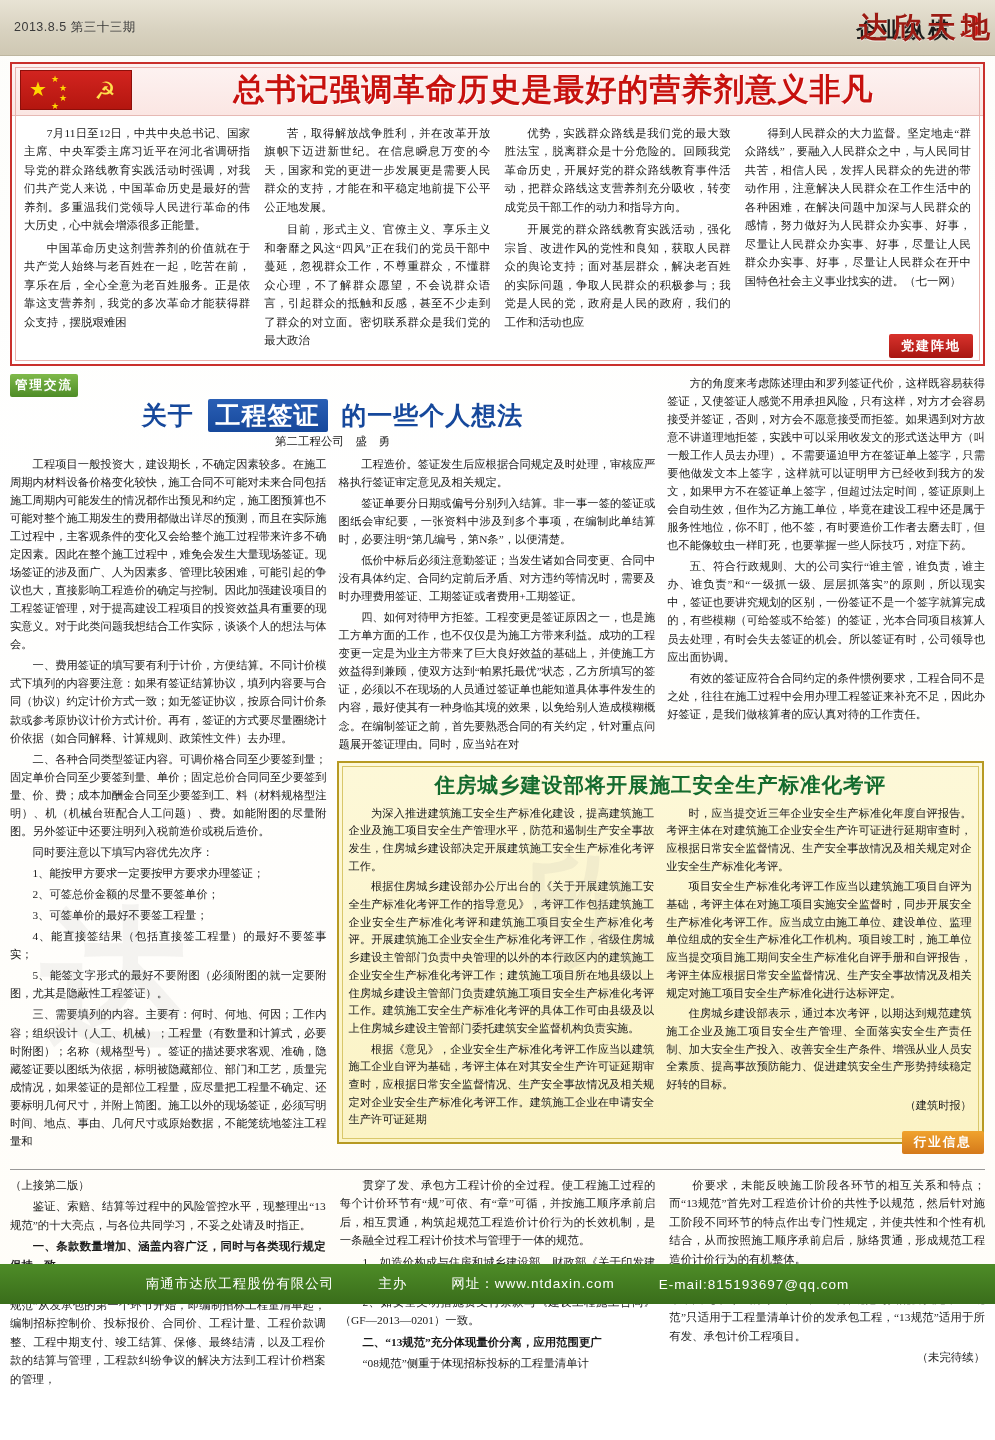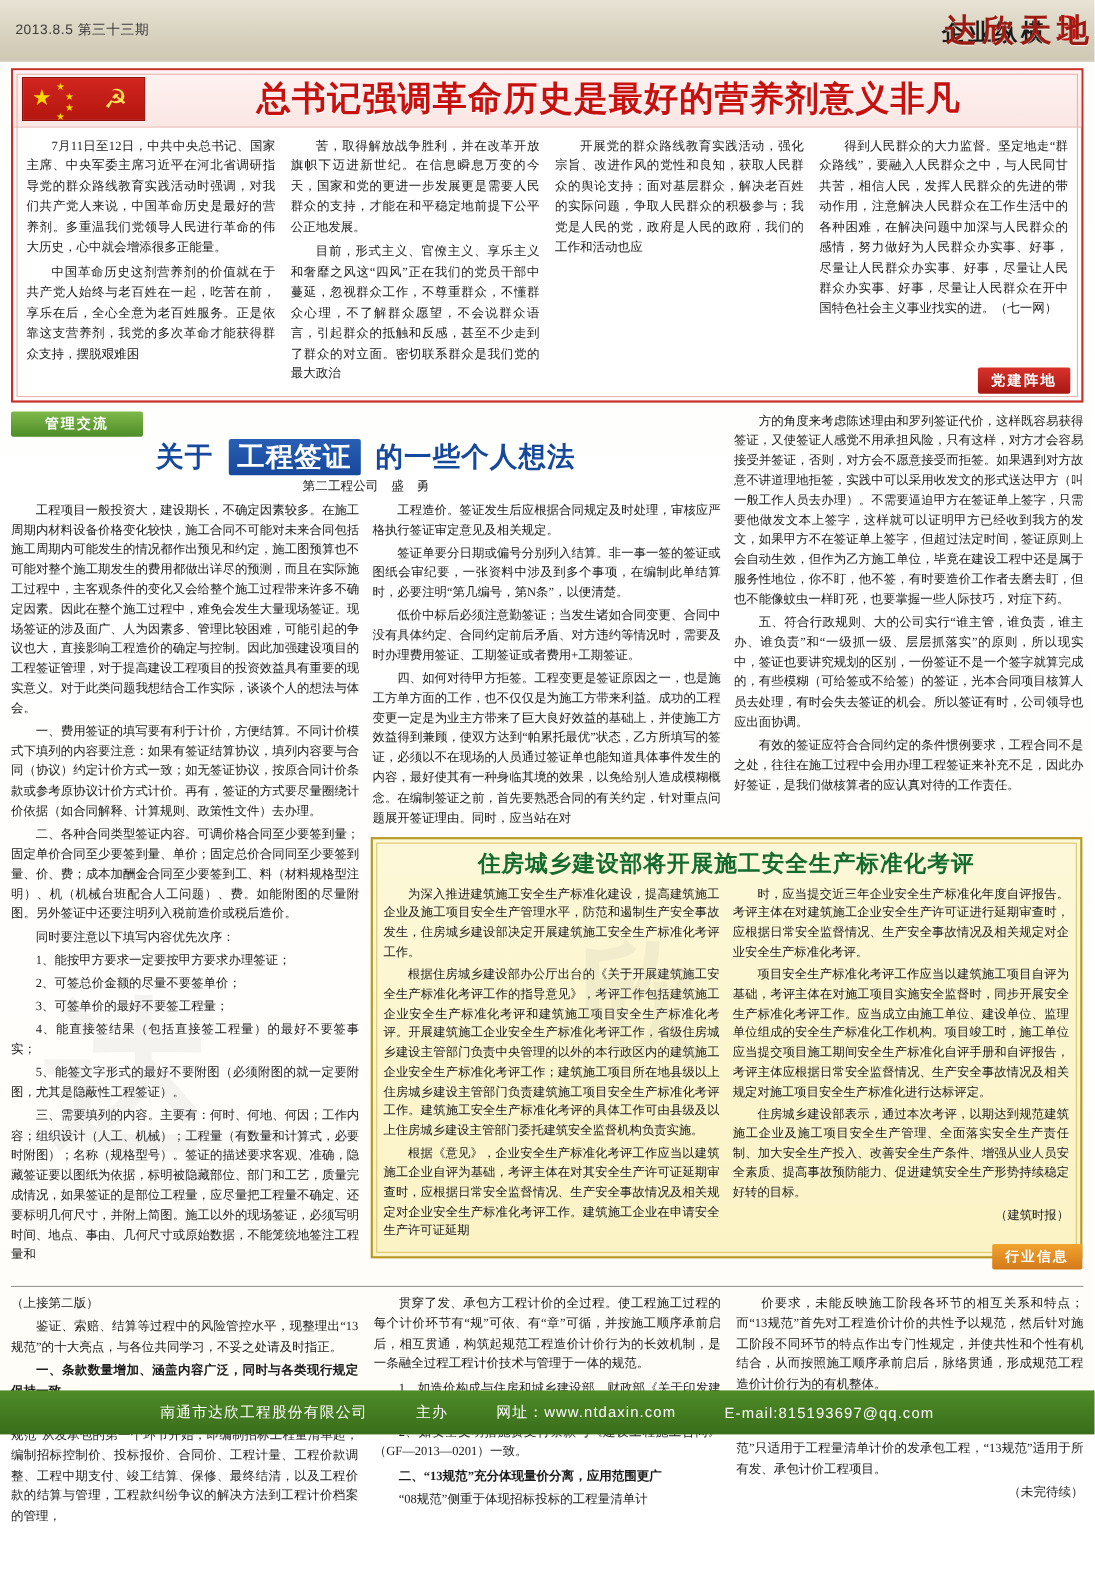--- a/index.html
+++ b/index.html
@@ -119,21 +119,21 @@
   
   .mid {
     margin: 8px 10px 0 10px;
     display: flex; gap: 12px;
     position: relative;
   }
   .tag-green {
     display:inline-block;
     background: linear-gradient(180deg,#7fb94a,#4e8c27);
     color:#fff; font-size:12.5px; font-weight:bold;
-    padding: 3px 31px; letter-spacing: 2px;
+    padding: 3px 5px; letter-spacing: 2px;
     border-radius: 2px;
     font-family:"Liberation Sans", sans-serif;
   }
   .article-title {
     text-align: center;
     font-size: 25px; font-weight: bold; color: #16489b;
     letter-spacing: 1px; margin: 2px 0 2px 0;
     font-family: "DejaVu Serif", serif;
   }
   .title-hl {
@@ -255,20 +255,21 @@
     <div class="topcols">
       <div class="col">
         <p>7月11日至12日，中共中央总书记、国家主席、中央军委主席习近平在河北省调研指导党的群众路线教育实践活动时强调，对我们共产党人来说，中国革命历史是最好的营养剂。多重温我们党领导人民进行革命的伟大历史，心中就会增添很多正能量。</p>
         <p>中国革命历史这剂营养剂的价值就在于共产党人始终与老百姓在一起，吃苦在前，享乐在后，全心全意为老百姓服务。正是依靠这支营养剂，我党的多次革命才能获得群众支持，摆脱艰难困</p>
       </div>
       <div class="col">
         <p>苦，取得解放战争胜利，并在改革开放旗帜下迈进新世纪。在信息瞬息万变的今天，国家和党的更进一步发展更是需要人民群众的支持，才能在和平稳定地前提下公平公正地发展。</p>
         <p>目前，形式主义、官僚主义、享乐主义和奢靡之风这“四风”正在我们的党员干部中蔓延，忽视群众工作，不尊重群众，不懂群众心理，不了解群众愿望，不会说群众语言，引起群众的抵触和反感，甚至不少走到了群众的对立面。密切联系群众是我们党的最大政治</p>
       </div>
       <div class="col">
+        <p>优势，实践群众路线是我们党的最大致胜法宝，脱离群众是十分危险的。回顾我党革命历史，开展好党的群众路线教育事件活动，把群众路线这支营养剂充分吸收，转变成党员干部工作的动力和指导方向。</p>
         <p>开展党的群众路线教育实践活动，强化宗旨、改进作风的党性和良知，获取人民群众的舆论支持；面对基层群众，解决老百姓的实际问题，争取人民群众的积极参与；我党是人民的党，政府是人民的政府，我们的工作和活动也应</p>
       </div>
       <div class="col">
         <p>得到人民群众的大力监督。坚定地走“群众路线”，要融入人民群众之中，与人民同甘共苦，相信人民，发挥人民群众的先进的带动作用，注意解决人民群众在工作生活中的各种困难，在解决问题中加深与人民群众的感情，努力做好为人民群众办实事、好事，尽量让人民群众办实事、好事，尽量让人民群众办实事、好事，尽量让人民群众在开中国特色社会主义事业找实的进。（七一网）</p>
       </div>
       <div class="badge-red">党建阵地</div>
     </div>
   </div>
 
   <div class="mid">

